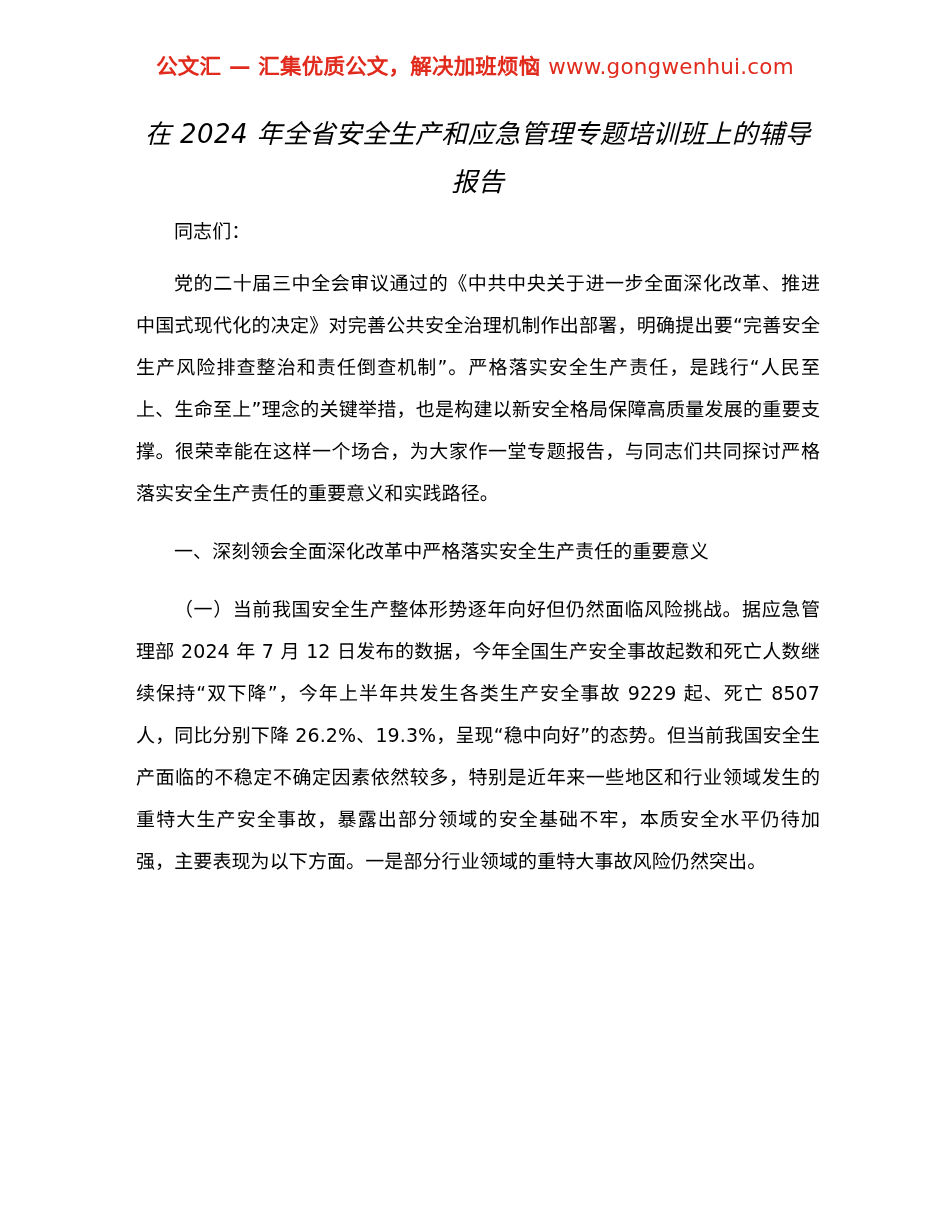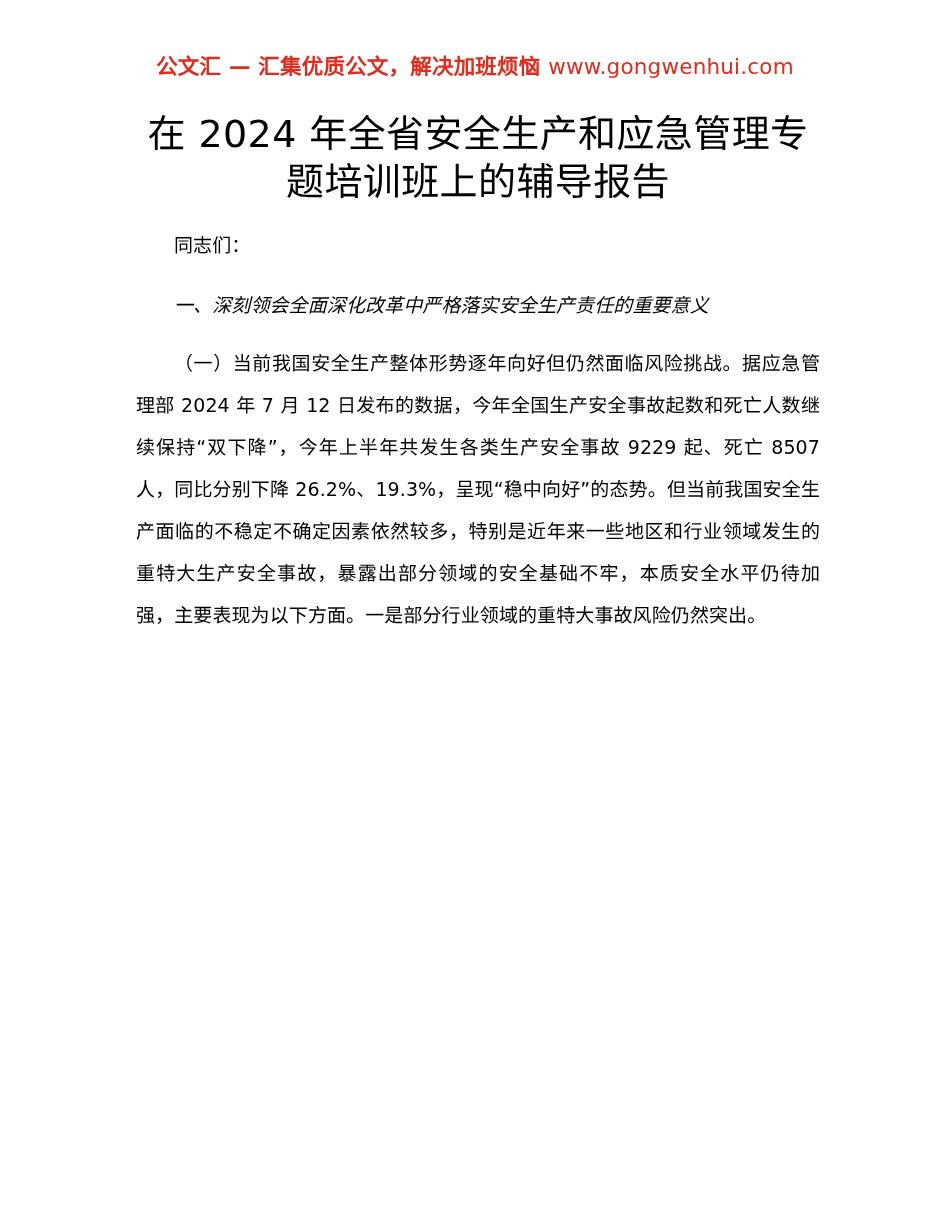--- a/index.html
+++ b/index.html
@@ -45,26 +45,27 @@
   
   .doc {
     position: absolute;
     top: 110px;
     left: 136px;
     width: 684px;
   }
 
   .doc-title {
     font-family: "DejaVu Sans", "Liberation Sans", sans-serif;
-    font-size: 38px;
+    font-size: 26px;
     line-height: 48px;
     font-weight: 400;
     text-align: center;
-    margin: 0 0 18px 0;
+    margin: 0 0 4px 0;
     letter-spacing: 0.4px;
+    font-style: italic;
   }
 
   p.para {
     font-family: "DejaVu Sans", "Liberation Sans", sans-serif;
     font-size: 19px;
     line-height: 42px;
     margin: 0 0 8px 0;
     text-align: justify;
     text-justify: inter-character;
     text-align-last: left;
@@ -76,40 +77,40 @@
     text-indent: 2em;
   }
 
   p.salutation {
     text-indent: 2em;
     margin-bottom: 10px;
   }
 
   p.heading-1 {
     text-indent: 2em;
-    font-style: italic;
   }
 
   .spacer-sm { height: 8px; }
 </style>
 </head>
 <body>
 
 <div class="page">
 
   <div class="site-banner" style="color: rgb(224, 43, 29);">
     <span class="cn">公文汇 — 汇集优质公文，解决加班烦恼 </span><span class="url">www.gongwenhui.com</span>
   </div>
 
   <div class="doc">
 
     <h1 class="doc-title">在 2024 年全省安全生产和应急管理专题培训班上的辅导报告</h1>
 
     <p class="para salutation">同志们：</p>
 
+    <p class="para indent">党的二十届三中全会审议通过的《中共中央关于进一步全面深化改革、推进中国式现代化的决定》对完善公共安全治理机制作出部署，明确提出要“完善安全生产风险排查整治和责任倒查机制”。严格落实安全生产责任，是践行“人民至上、生命至上”理念的关键举措，也是构建以新安全格局保障高质量发展的重要支撑。很荣幸能在这样一个场合，为大家作一堂专题报告，与同志们共同探讨严格落实安全生产责任的重要意义和实践路径。</p>
 
     <div class="spacer-sm"></div>
 
     <p class="para heading-1">一、深刻领会全面深化改革中严格落实安全生产责任的重要意义</p>
 
     <div class="spacer-sm"></div>
 
     <p class="para indent">（一）当前我国安全生产整体形势逐年向好但仍然面临风险挑战。据应急管理部 2024 年 7 月 12 日发布的数据，今年全国生产安全事故起数和死亡人数继续保持“双下降”，今年上半年共发生各类生产安全事故 9229 起、死亡 8507 人，同比分别下降 26.2%、19.3%，呈现“稳中向好”的态势。但当前我国安全生产面临的不稳定不确定因素依然较多，特别是近年来一些地区和行业领域发生的重特大生产安全事故，暴露出部分领域的安全基础不牢，本质安全水平仍待加强，主要表现为以下方面。一是部分行业领域的重特大事故风险仍然突出。</p>
 
   </div>

